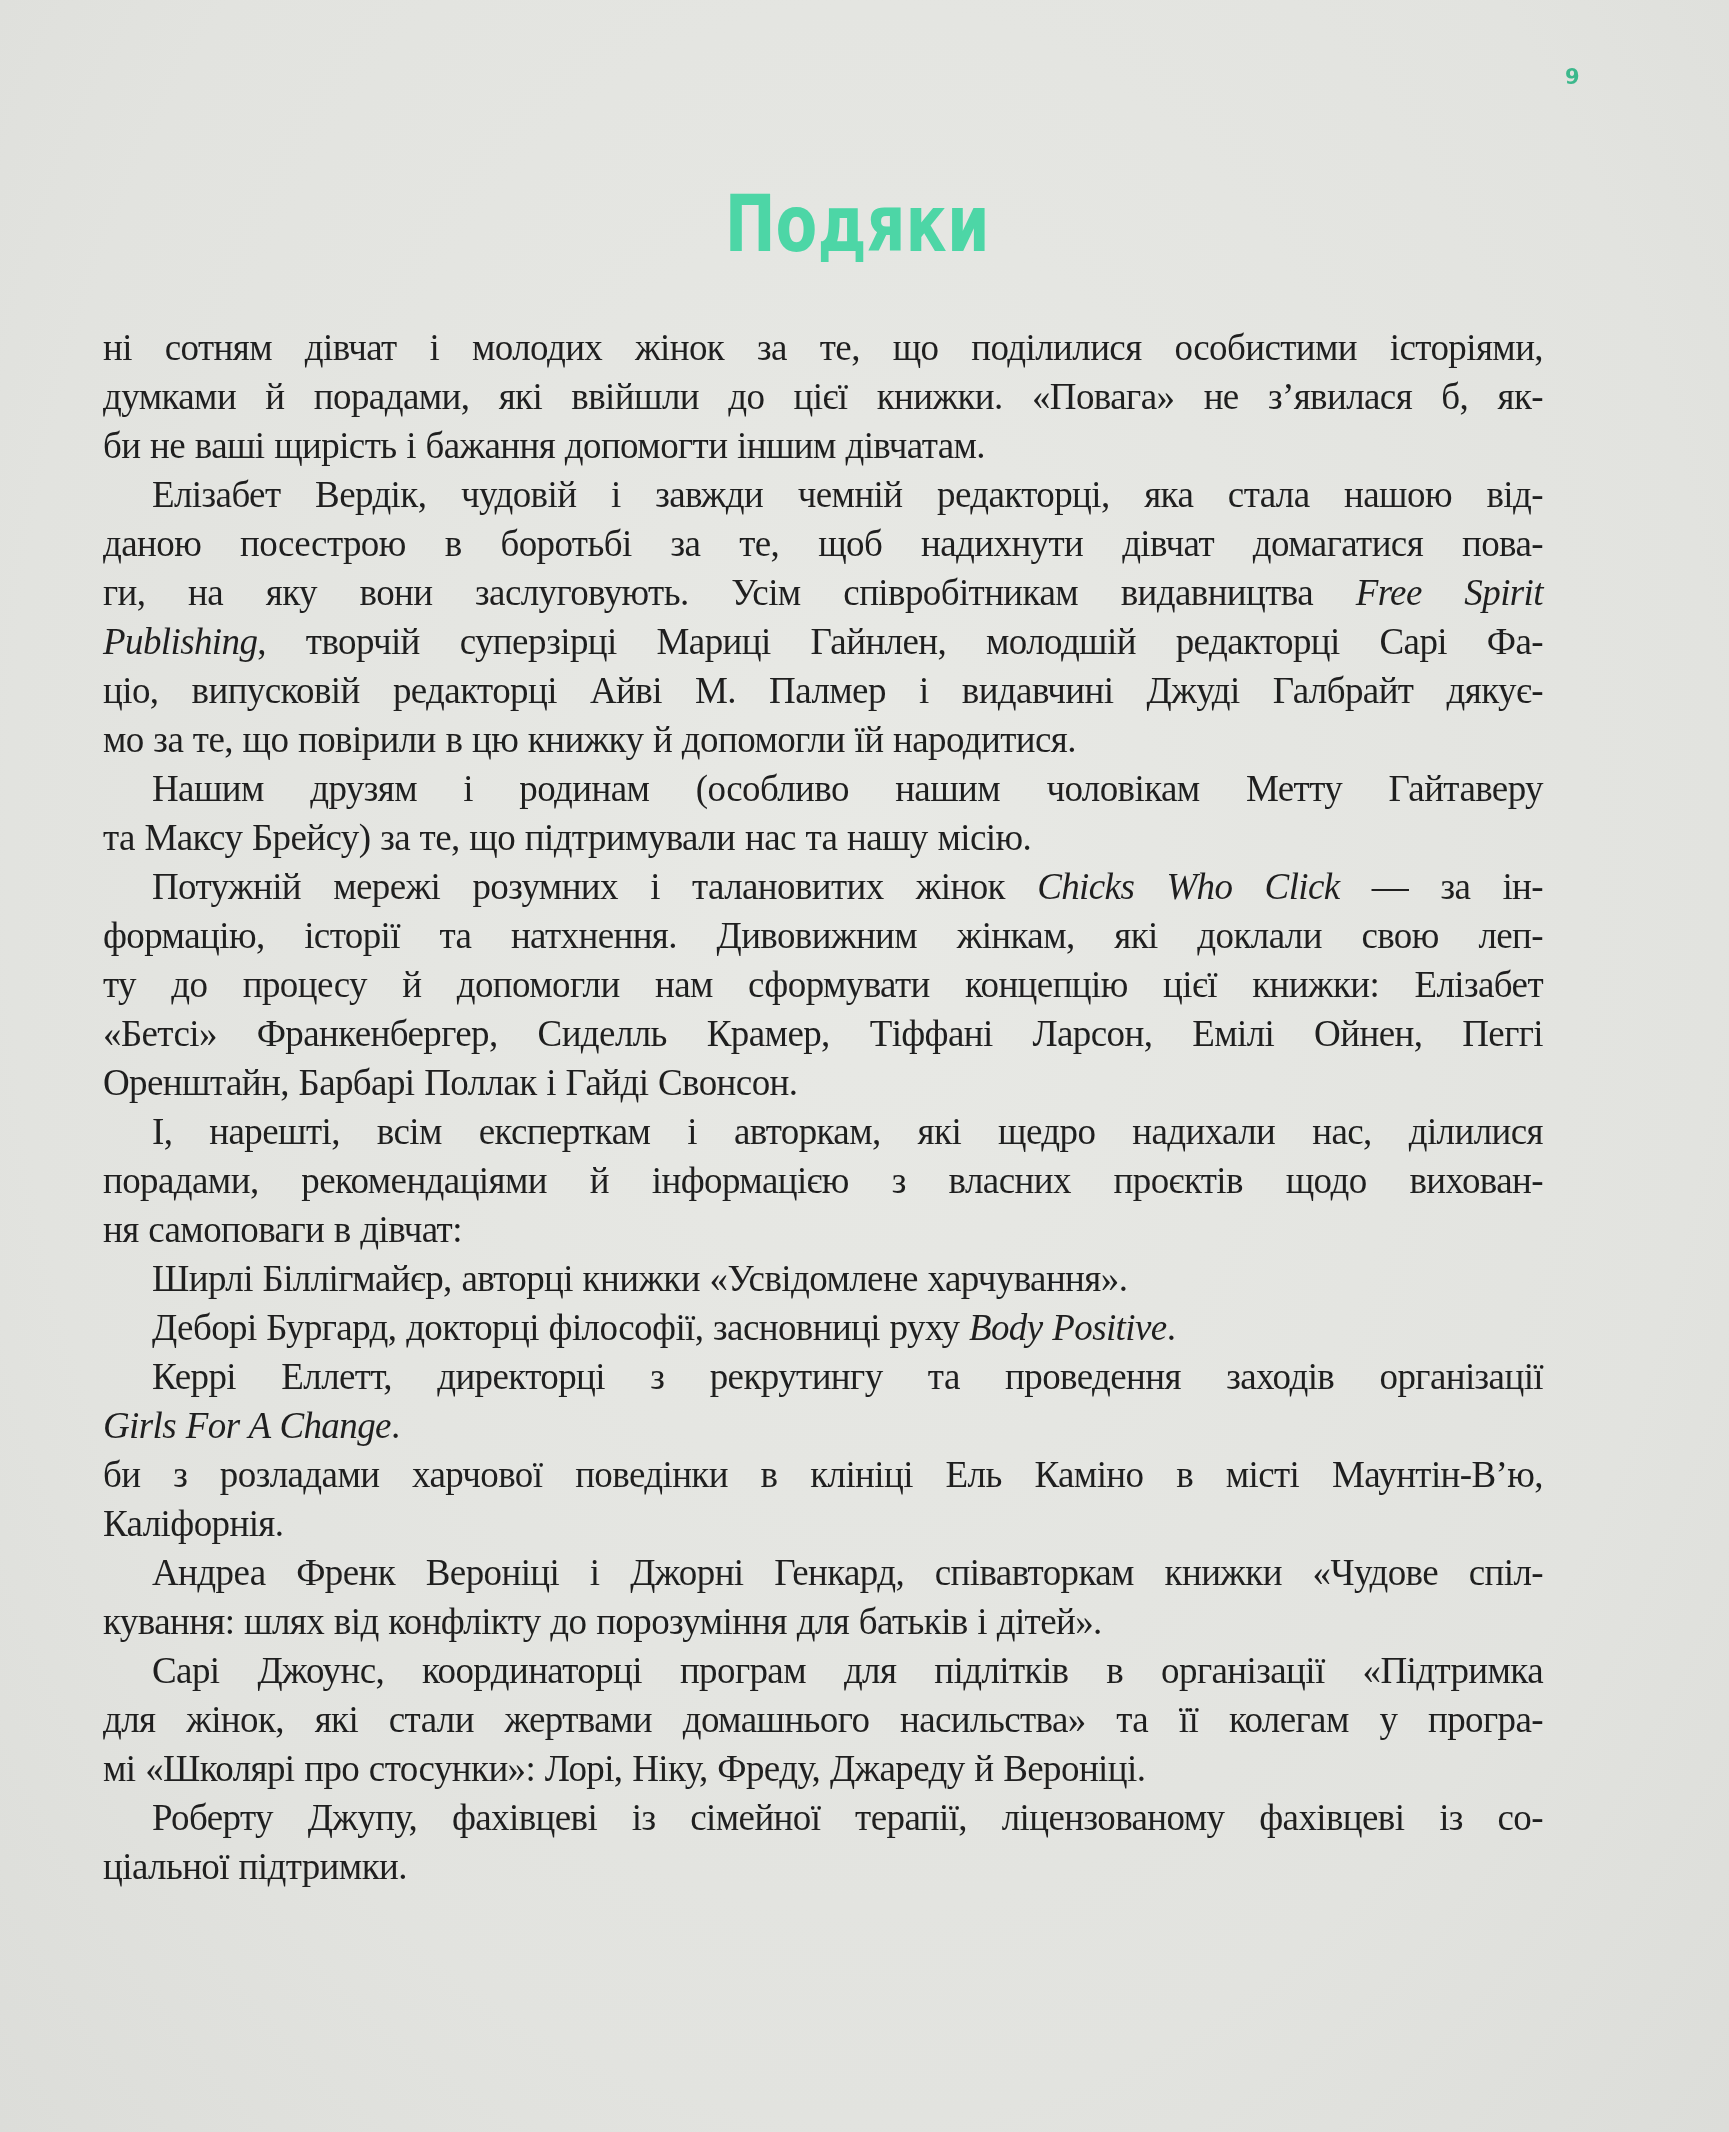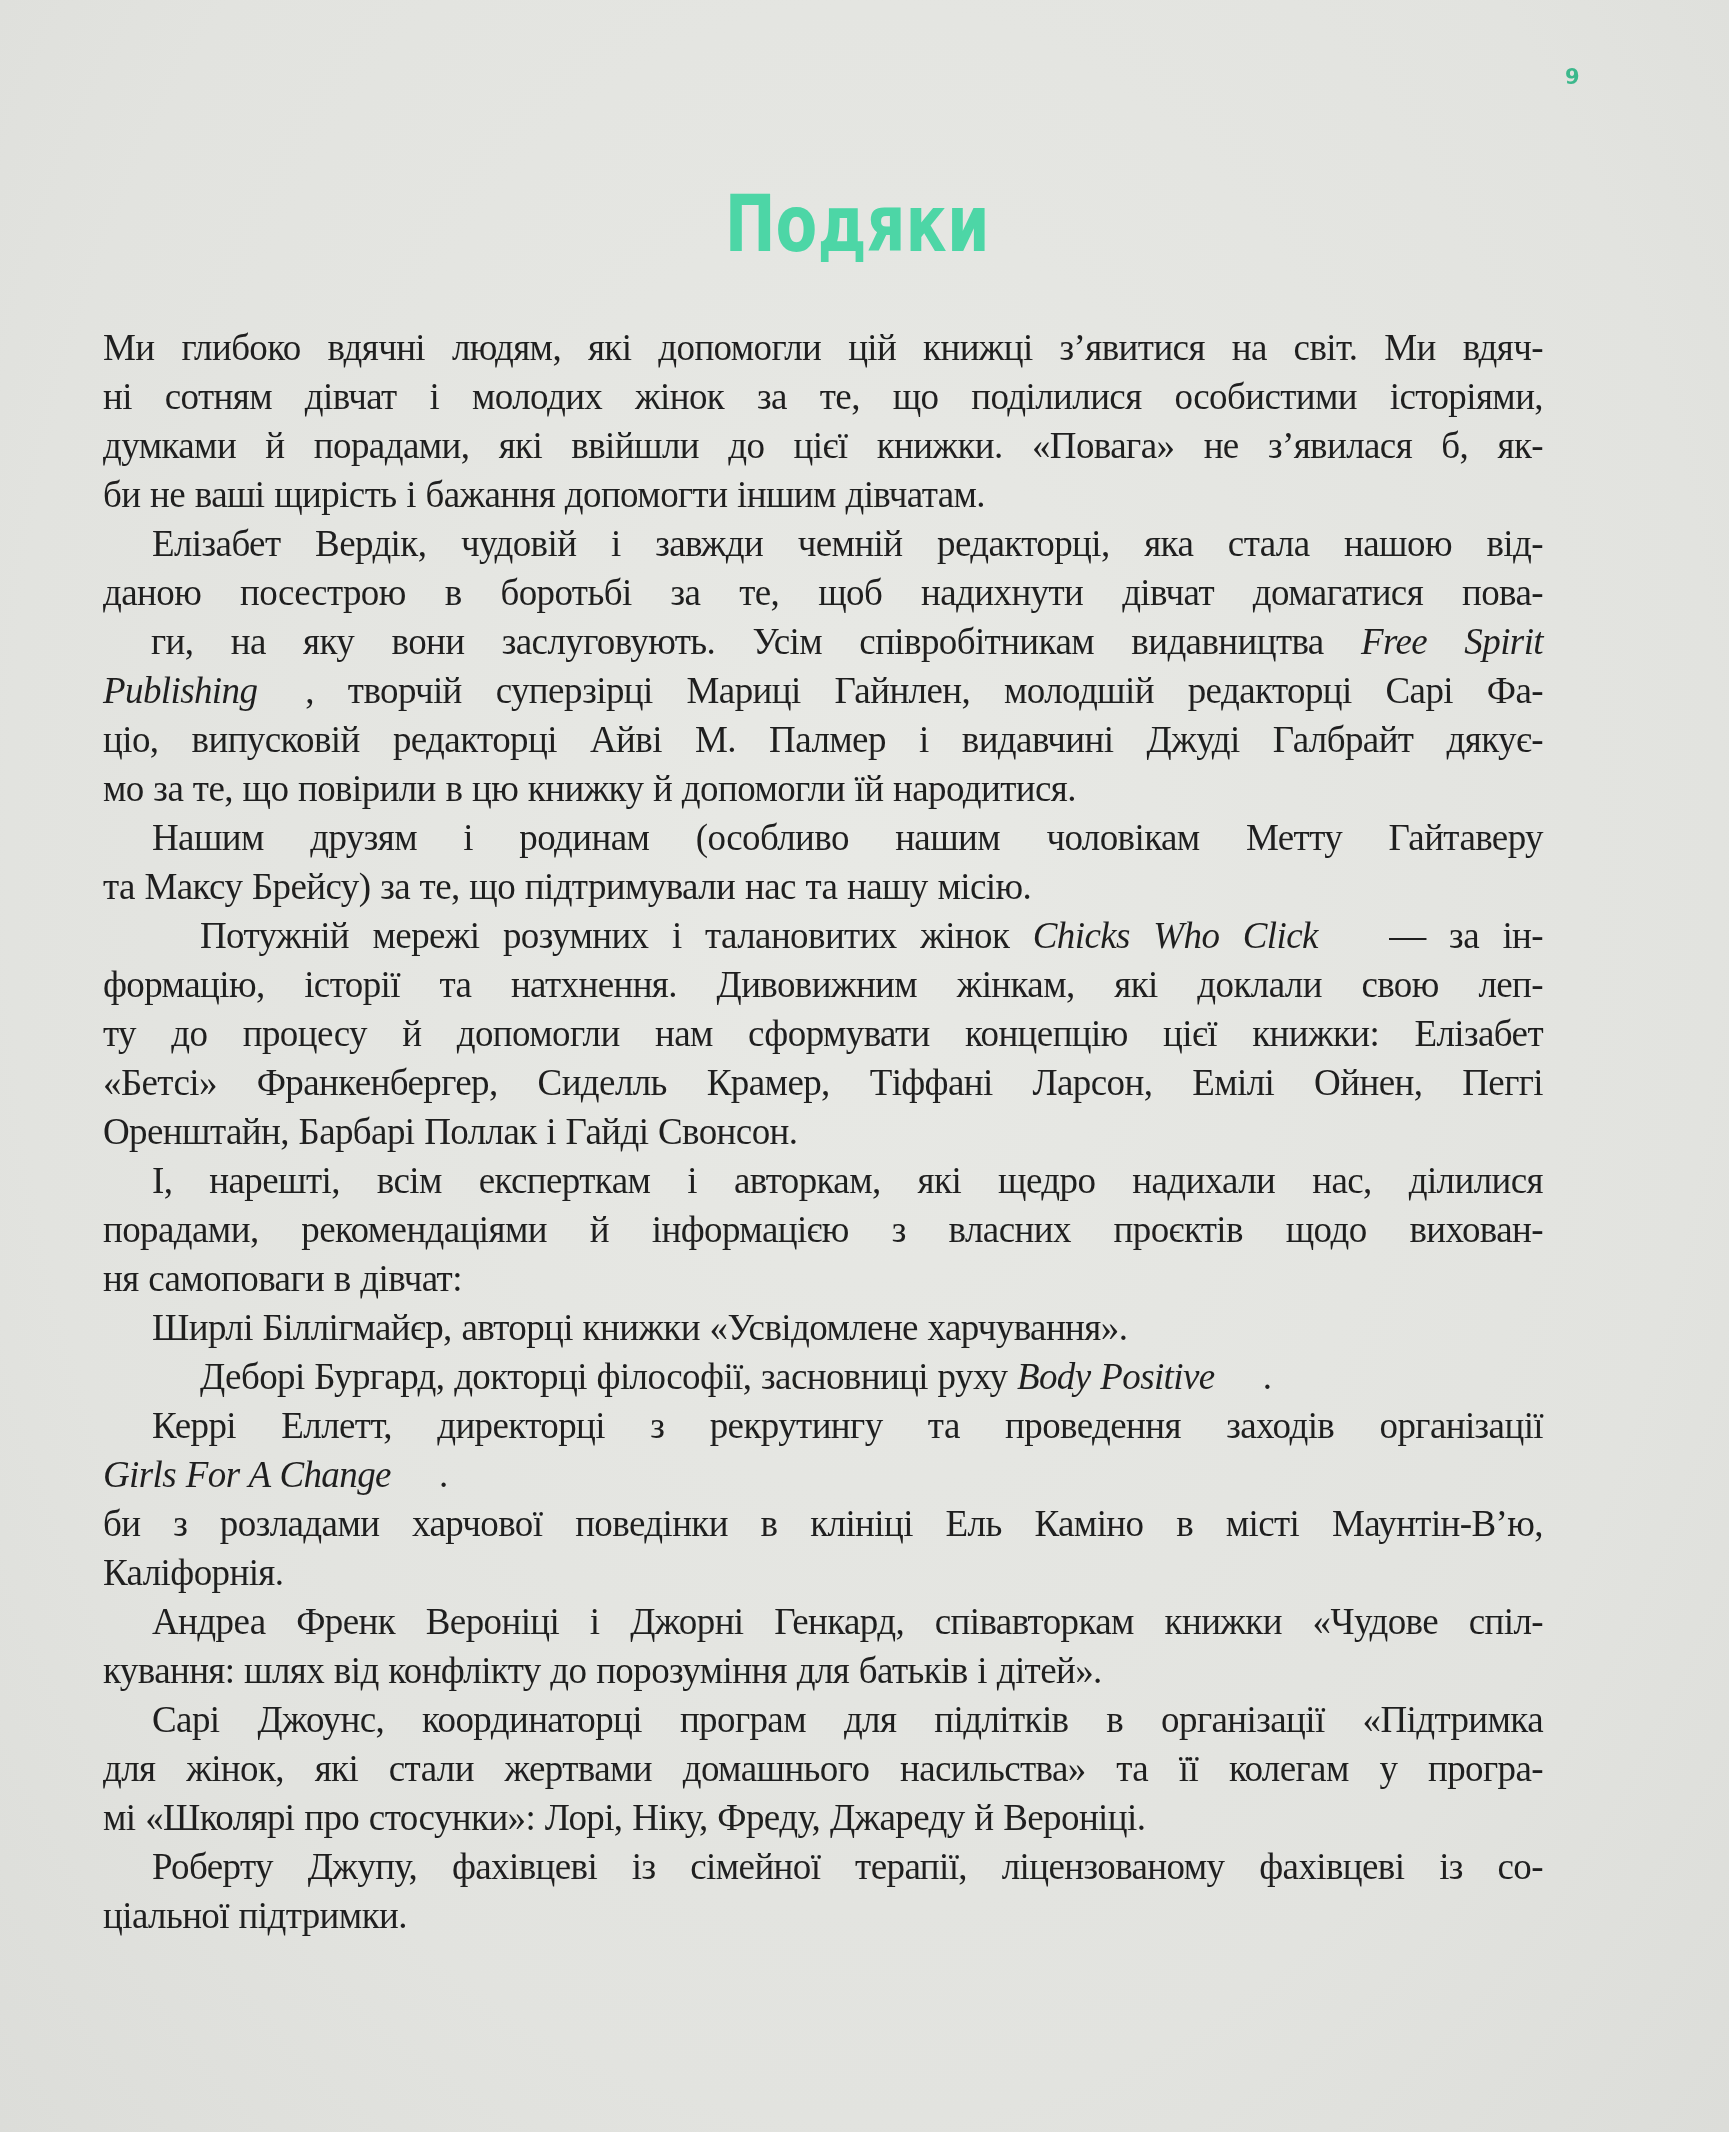--- a/index.html
+++ b/index.html
@@ -64,40 +64,38 @@
       word-spacing: 1px;
     }
     .line.last {
       text-align-last: left;
     }
     .line.indent {
       padding-left: 49px;
     }
     .line > span {
       display: inline;
-      margin-left: 48px;
     }
     em {
       font-style: italic;
       font-family: Liberation Serif, serif;
     }
   </style>
 </head>
 <body>
 
 <div class="page">
 
   <div class="page-number">9</div>
 
   <h1 class="title" style="margin:0;">Подяки</h1>
 
   <div class="body-text">
 
     <div>
-      <span class="line">Ми глибоко вдячні людям, які допомогли цій книжці з’явитися на світ. Ми вдяч-</span>
       <span class="line">ні сотням дівчат і молодих жінок за те, що поділилися особистими історіями,</span>
       <span class="line">думками й порадами, які ввійшли до цієї книжки. «Повага» не з’явилася б, як-</span>
       <span class="line last">би не ваші щирість і бажання допомогти іншим дівчатам.</span>
     </div>
 
     <div>
       <span class="line indent">Елізабет Вердік, чудовій і завжди чемній редакторці, яка стала нашою від-</span>
       <span class="line">даною посестрою в боротьбі за те, щоб надихнути дівчат домагатися пова-</span>
       <span class="line"><span>ги, на яку вони заслуговують. Усім співробітникам видавництва </span><em>Free Spirit</em></span>
       <span class="line"><em>Publishing</em><span>, творчій суперзірці Мариці Гайнлен, молодшій редакторці Сарі Фа-</span></span>

